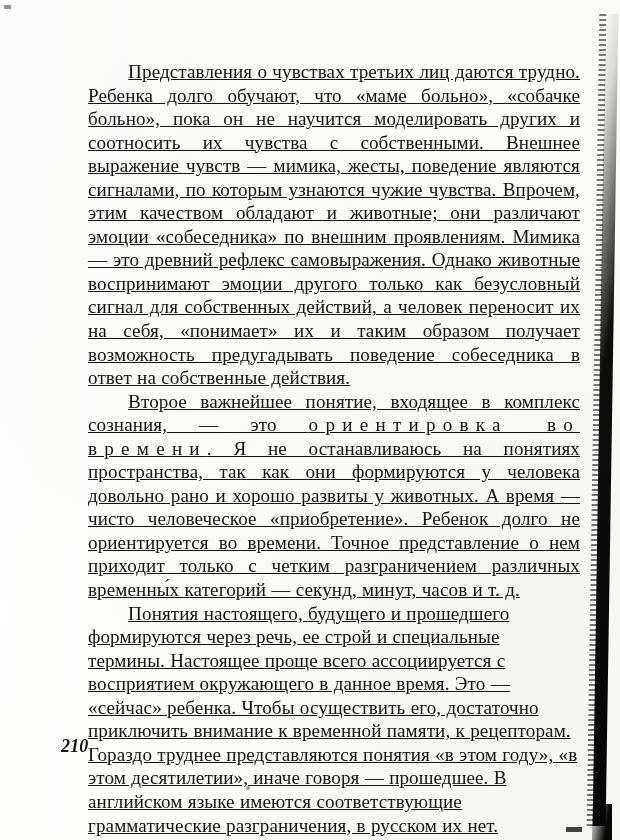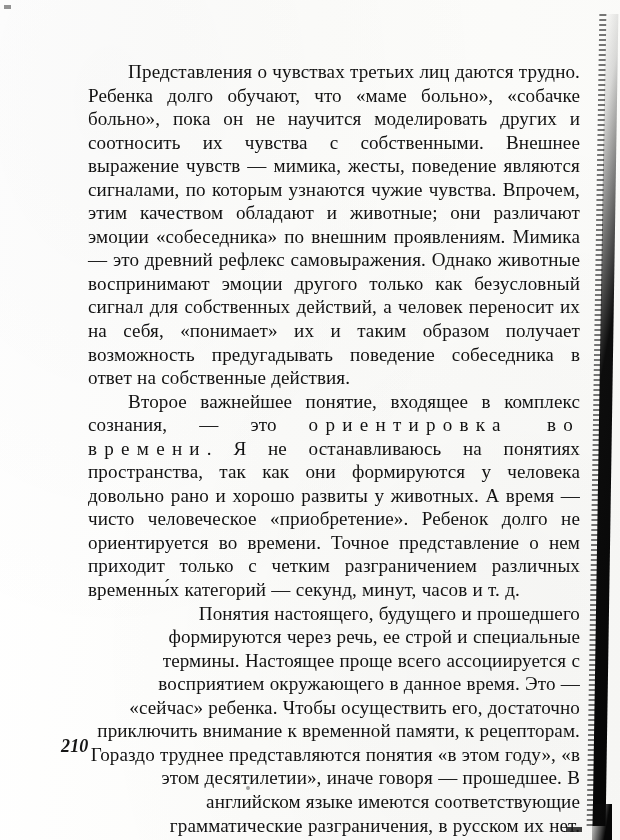--- a/index.html
+++ b/index.html
@@ -98,34 +98,35 @@
     background: rgba(70,70,70,0.5);
     border-radius: 50%;
     pointer-events: none;
   }
 
   .text-block {
     position: absolute;
     left: 88px;
     top: 60px;
     width: 492px;
+    text-decoration: underline;
   }
 
   p.para {
     margin: 0;
     text-align: justify;
     text-indent: 2.1em;
     font-size: 19.1px;
     line-height: 23.55px;
     letter-spacing: 0.005em;
     word-spacing: 0.02em;
     hyphens: manual;
     text-rendering: optimizeLegibility;
   }
-  p.para:last-of-type { text-align: right; }
+  p.para:last-of-type { text-align: left; }
 
   .spaced {
     letter-spacing: 0.38em;
   }
 
   .folio {
     position: absolute;
     left: 61px;
     top: 736px;
     font-family: "Liberation Serif", "DejaVu Serif", serif;

